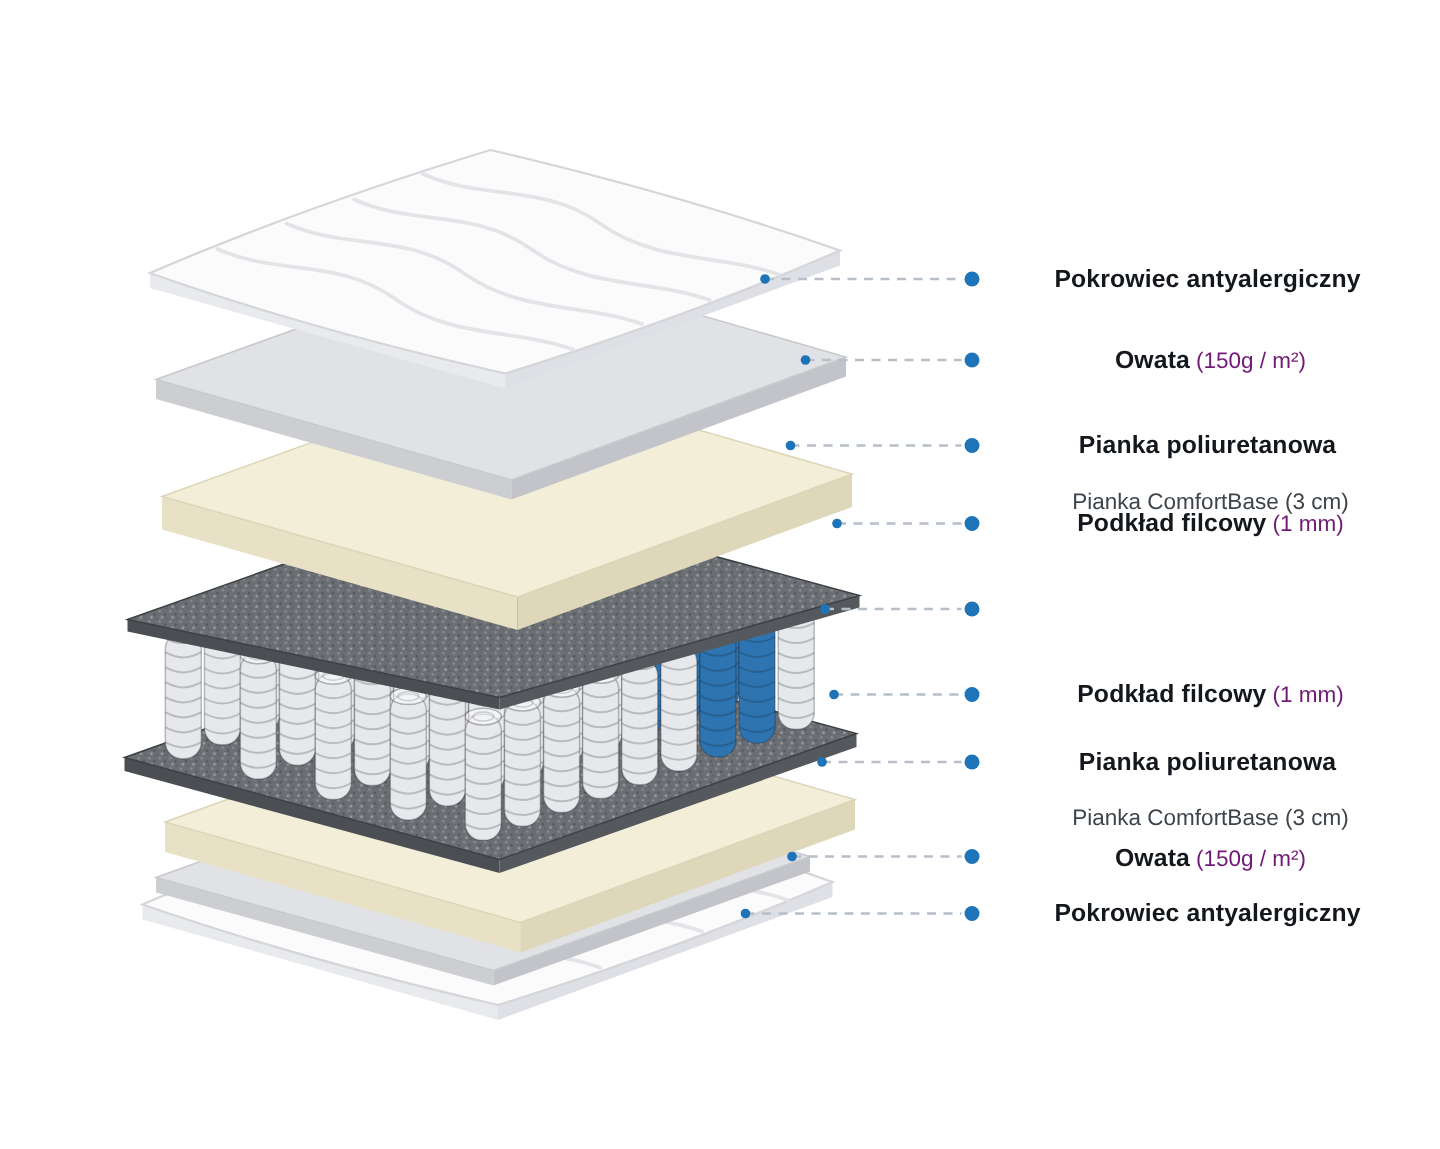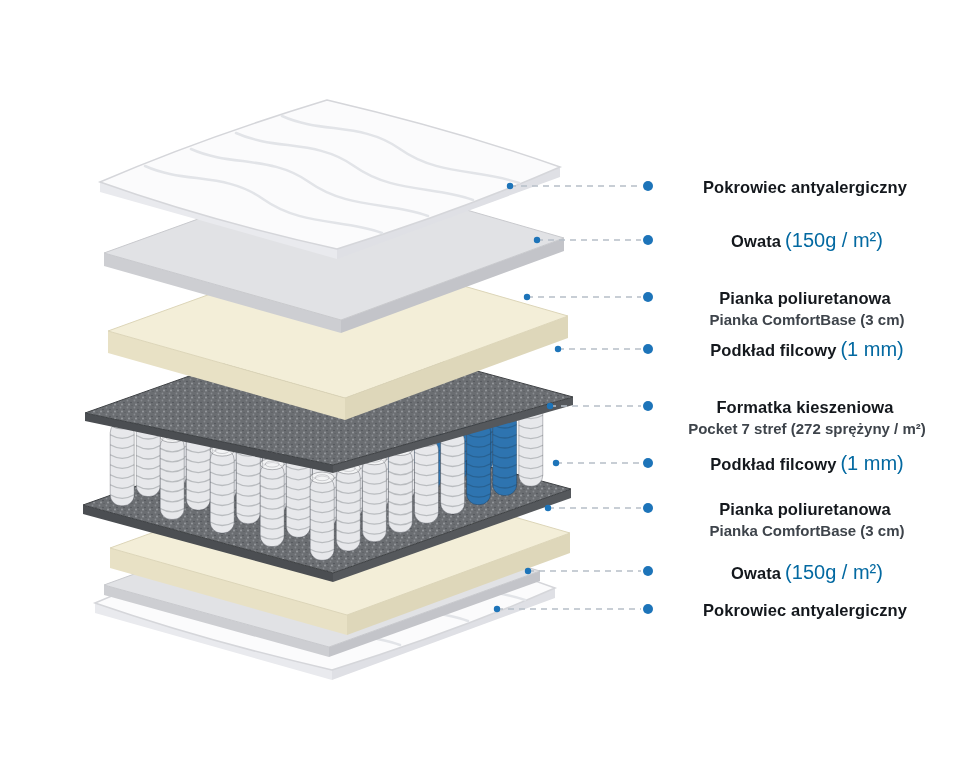--- a/index.html
+++ b/index.html
@@ -8,22 +8,22 @@
     background:#ffffff;
     font-family:"Liberation Sans", sans-serif;
     position:relative;
     overflow:hidden;
   }
   .stage{position:absolute;left:0;top:0;width:960px;height:766px;text-align:center;}
   svg{position:absolute;left:0;top:0;display:block;}
   .legend{position:absolute;left:0;top:0;width:960px;height:766px;pointer-events:none;}
   .label-row{position:absolute;left:661px;width:292px;line-height:22px;white-space:nowrap;}
   .label-row .t{font-weight:700;font-size:16.5px;color:#14181d;letter-spacing:.1px;}
-  .label-row .d{font-weight:400;font-size:20px;color:#0369a1;margin-left:4px;}
-  .label-row .s{font-weight:700;font-size:15px;color:#3e444b;line-height:19px;margin-top:0px;white-space:nowrap;}
+  .label-row .d{font-weight:400;font-size:15px;color:#701a75;margin-left:4px;}
+  .label-row .s{font-weight:400;font-size:15px;color:#3e444b;line-height:19px;margin-top:16px;white-space:nowrap;}
   .quilt{fill:none;stroke:#e2e4e8;stroke-width:2.5;stroke-linecap:round;}
   .leader{stroke:#b7bfc8;stroke-width:1.6;stroke-dasharray:6 5;}
 </style>
 </head>
 <body>
 
 <div class="stage">
 
 <svg width="960" height="766" viewBox="0 0 960 766">
   <defs>
@@ -199,22 +199,21 @@
   </div>
   <div class="label-row" style="top:286px">
     <span class="t">Pianka poliuretanowa</span><span class="d"></span>
     <div class="s">Pianka ComfortBase (3 cm)</div>
   </div>
   <div class="label-row" style="top:338px">
     <span class="t">Podkład filcowy</span><span class="d">(1 mm)</span>
     <div class="s"></div>
   </div>
   <div class="label-row" style="top:395px">
-    <span class="t">Formatka kieszeniowa</span><span class="d"></span>
-    <div class="s">Pocket 7 stref (272 sprężyny / m²)</div>
+    <span class="d"></span>
   </div>
   <div class="label-row" style="top:452px">
     <span class="t">Podkład filcowy</span><span class="d">(1 mm)</span>
     <div class="s"></div>
   </div>
   <div class="label-row" style="top:497px">
     <span class="t">Pianka poliuretanowa</span><span class="d"></span>
     <div class="s">Pianka ComfortBase (3 cm)</div>
   </div>
   <div class="label-row" style="top:561px">

